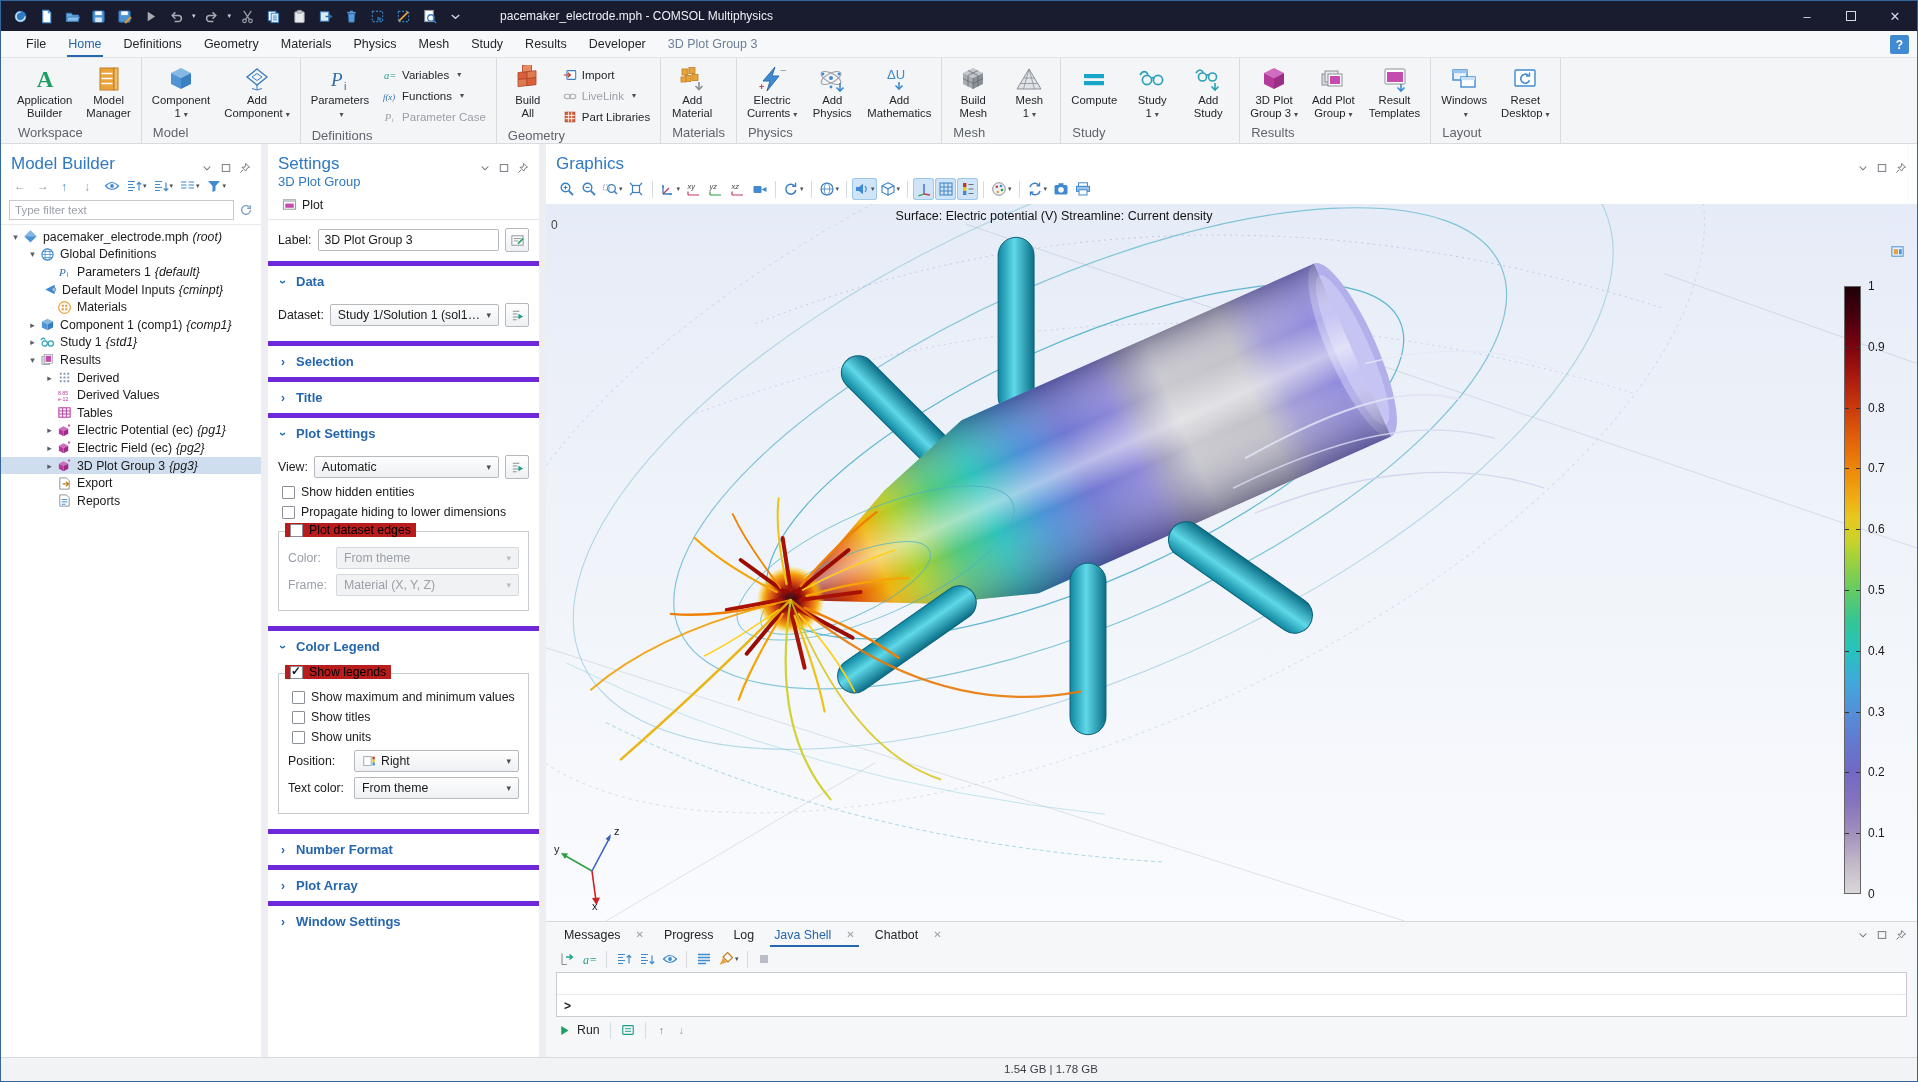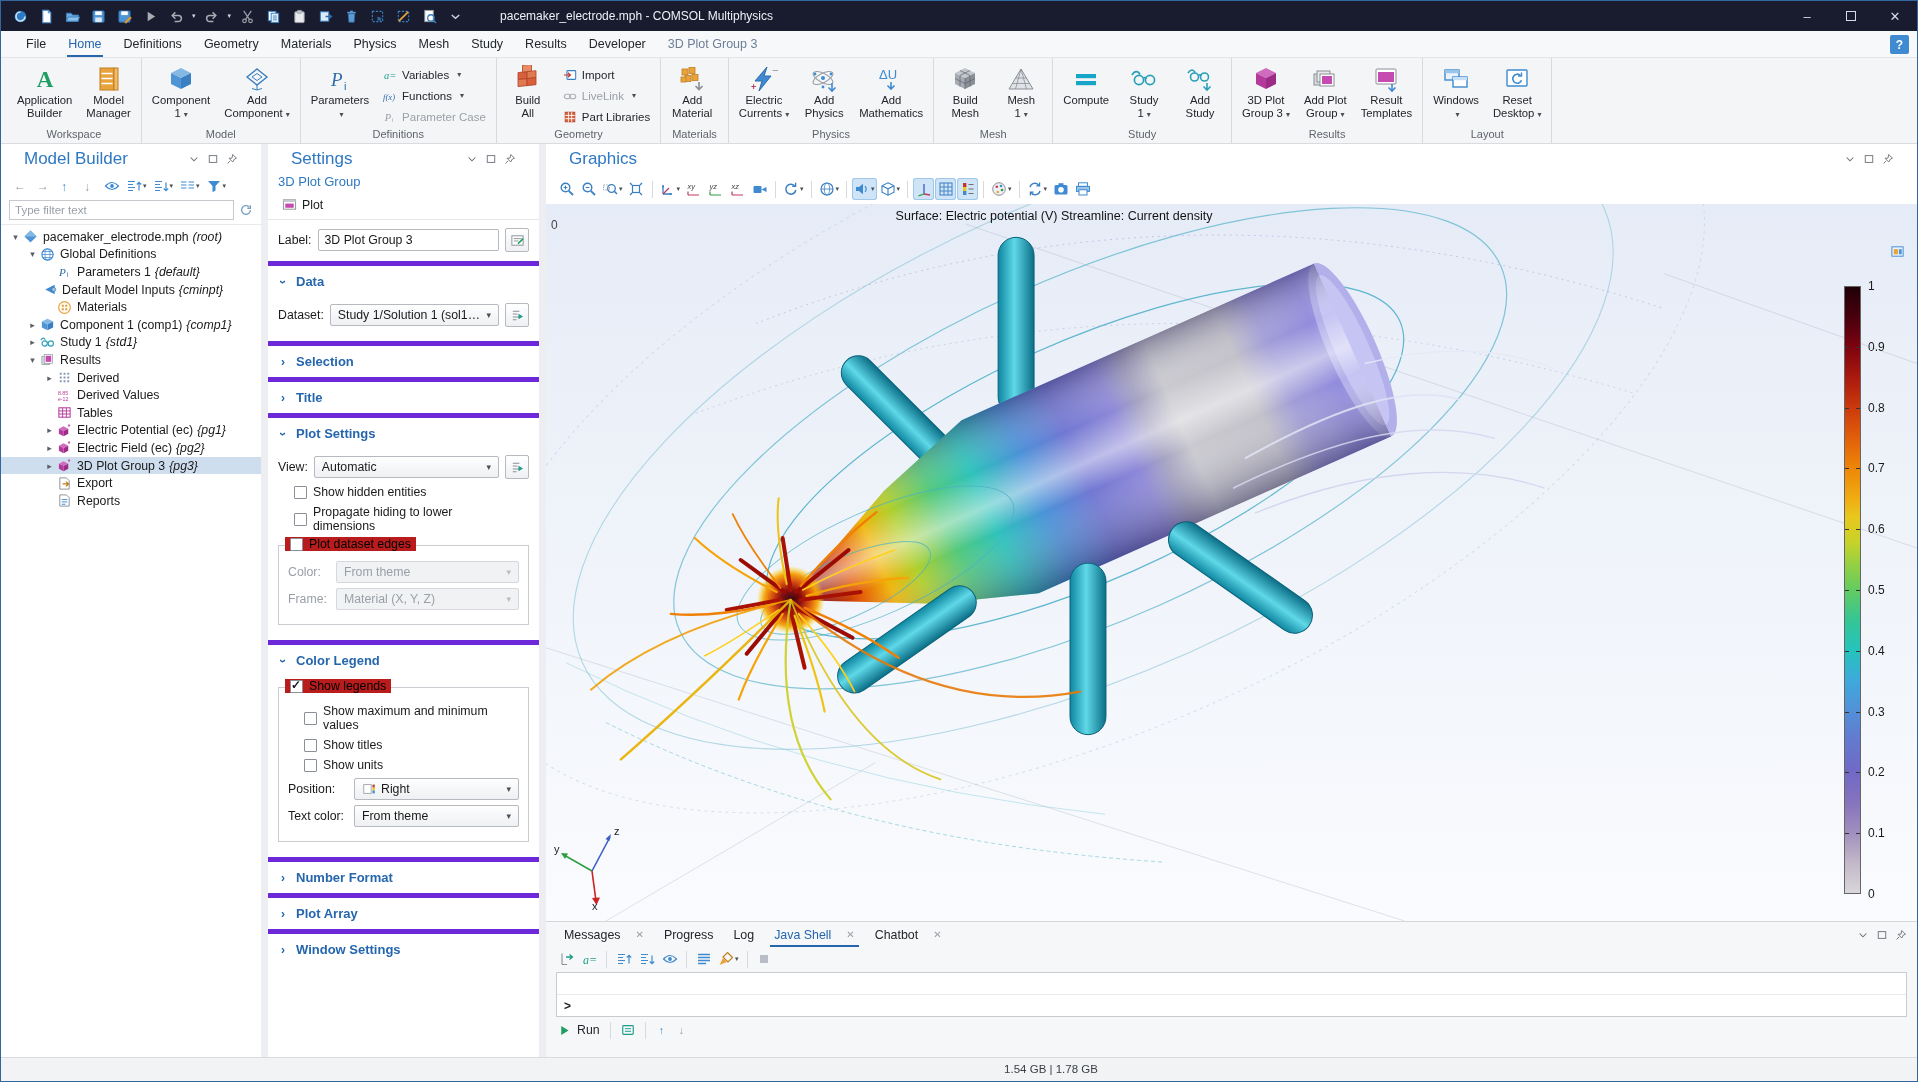--- a/index.html
+++ b/index.html
@@ -17,35 +17,35 @@
   .menubar{height:27px;background:#f7f8f9;border-bottom:1px solid #e2e4e8;display:flex;align-items:stretch;flex:none;padding-left:14px}
   .mtab{padding:0 11px;font-size:12.5px;color:#23262b;display:flex;align-items:center;position:relative;white-space:nowrap;cursor:default}
   .mtab.active{color:#2566ad}
   .mtab.active::after{content:"";position:absolute;left:10px;right:10px;bottom:0;height:2.5px;background:#2566ad}
   .mtab.ctx{color:#6b7f98}
   .help-btn{margin:4px 8px 4px auto;width:19px;height:19px;background:#3f8ad1;color:#fff;font-weight:bold;font-size:12px;display:flex;align-items:center;justify-content:center;border-radius:2px}
   
   .ribbon{height:86px;background:#f4f5f7;border-bottom:1px solid #d9dbde;display:flex;flex:none;padding-left:6px;overflow:hidden}
   .rg{display:flex;flex-direction:column;border-right:1px solid #d8dade;padding:2px 3px 0}
   .rg-body{flex:1;display:flex;align-items:flex-start}
-  .rg-lab{font-size:11px;color:#5f646c;text-align:center;padding:1px 8px 3px;white-space:nowrap}
+  .rg-lab{font-size:13px;color:#5f646c;text-align:left;padding:1px 8px 3px;white-space:nowrap}
   .rbb{display:flex;flex-direction:column;align-items:center;min-width:56px;padding:3px 7px 1px;font-size:11.3px;line-height:13px;color:#23262b;text-align:center;border-radius:3px;white-space:nowrap}
   .ric{height:31px;display:flex;align-items:center}
   .car-s{font-size:8px;color:#4a4e55;margin-left:3px}
   .rcol{display:flex;flex-direction:column;justify-content:flex-start;padding-top:4px}
   .rbs{display:flex;align-items:center;gap:5px;height:21px;font-size:11.5px;color:#23262b;padding:0 7px;white-space:nowrap;border-radius:3px}
   .rbs.dis{color:#9aa0a8}
   
   .main{flex:1;display:flex;min-height:0}
   .gutter{width:7px;background:#eceef1;flex:none}
   .panel{background:#fff;display:flex;flex-direction:column;min-height:0}
   .mb{width:260px;flex:none}
   .settings{width:271px;flex:none;overflow:hidden}
   .rightcol{flex:1;display:flex;flex-direction:column;min-width:0}
-  .phead{height:30px;display:flex;align-items:center;padding:0 23px;flex:none}
+  .phead{height:30px;display:flex;align-items:flex-end;padding:0 10px;flex:none}
   .ph-t{font-size:17px;color:#2f78c2}
   .ph-icons{margin-left:auto;display:flex;gap:7px;align-items:center}
   
   .mb-toolbar{height:24px;display:flex;align-items:center;gap:2px;padding:0 8px;flex:none}
   .mb-filter{display:flex;align-items:center;gap:5px;padding:2px 8px 4px;border-bottom:1px solid #e8eaed;flex:none}
   .filter-in{flex:1;height:20px;border:1px solid #c6c9ce;font-size:11.5px;padding:0 5px;color:#333;font-family:"Liberation Sans",sans-serif}
   .filter-in::placeholder{color:#9aa0a8}
   .tree{flex:1;overflow:hidden;padding-top:3px}
   .trow{display:flex;align-items:center;height:17.6px;font-size:12.3px;color:#1a1a1a;white-space:nowrap}
   .trow.sel{background:#cfdeee}
@@ -65,21 +65,21 @@
   .rot90{transform:rotate(90deg)}
   .sect-body{padding:1px 10px 9px}
   .frow{display:flex;align-items:center;margin:5px 0;gap:6px}
   .dd{flex:1;height:22px;background:linear-gradient(#fefefe,#eef0f3);border:1px solid #b6b9be;border-radius:2px;display:flex;align-items:center;padding:0 7px;font-size:12.3px;color:#1a1a1a;min-width:0;gap:5px}
   .dd .val{overflow:hidden;text-overflow:ellipsis;white-space:nowrap}
   .dd .car{margin-left:auto;color:#4a4e55;font-size:9px}
   .dd.dis{background:#f1f2f4;color:#9aa0a8;border-color:#d5d8dc}
   .dd.dis .car{color:#b9bdc3}
   .dd.center .val{margin:0 auto}
   .dislab{color:#9aa0a8}
-  .cbrow{display:flex;align-items:center;gap:6px;margin:6px 16px;font-size:12.3px;color:#1a1a1a}
+  .cbrow{display:flex;align-items:center;gap:6px;margin:6px 4px;font-size:12.3px;color:#1a1a1a}
   .cb{width:13px;height:13px;border:1px solid #8a8f98;background:#fff;display:inline-block;position:relative;border-radius:1px;flex:none}
   .cb.on::after{content:"✓";position:absolute;left:0px;top:-3px;font-size:12px;color:#13132b;font-weight:bold}
   .gbox{border:1px solid #c9ccd1;margin:12px 0 6px;padding:10px 9px 9px;position:relative}
   .gbox-legend{position:absolute;top:-9px;left:6px;background:#b91c1c;padding:0 5px;display:flex;gap:6px;font-size:12.3px;align-items:center}
   
   .gt{height:30px;display:flex;align-items:center;padding:0 4px 0 10px;gap:1px;flex:none;background:#fff}
   .ti{height:22px;min-width:21px;display:flex;align-items:center;justify-content:center;border-radius:3px;padding:0 2px}
   .ti.act{background:#cfe4f7;box-shadow:inset 0 0 0 1px #9ec7ea}
   .tsep{width:1px;height:17px;background:#d8dade;margin:0 4px;flex:none}
   .plot-area{flex:1;position:relative;min-height:0;overflow:hidden}

